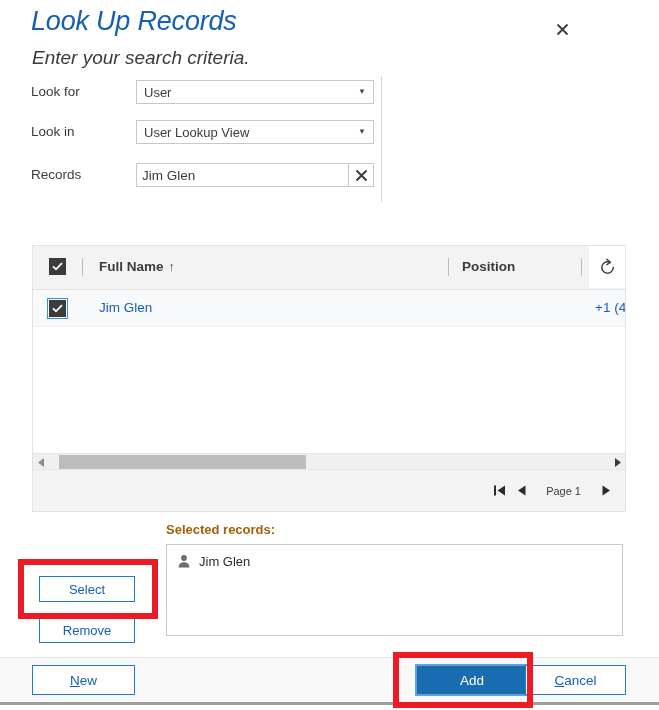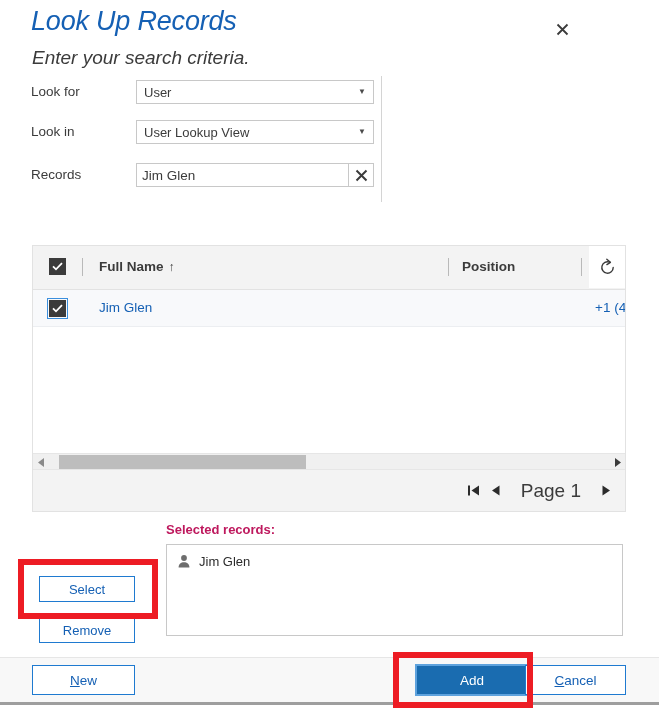--- a/index.html
+++ b/index.html
@@ -280,32 +280,32 @@
     align-items: center;
   }
   .pg-btn {
     width: 22px; height: 41px;
     display: flex; align-items: center; justify-content: center;
     cursor: pointer;
     color: #2b2b2b;
   }
   .pg-label {
     padding: 0 14px;
-    font-size: 19px;
+    font-size: 11px;
     color: #3b3b3b;
     white-space: nowrap;
   }
 
   
   .sel-label {
     position: absolute;
     left: 166px; top: 522px;
     font-size: 13px;
     font-weight: 600;
-    color: #be185d;
+    color: #a16207;
     white-space: nowrap;
   }
   .sel-box {
     position: absolute;
     left: 166px; top: 544px;
     width: 457px; height: 92px;
     border: 1px solid #c8c8c8;
     background: #ffffff;
     box-sizing: border-box;
   }

